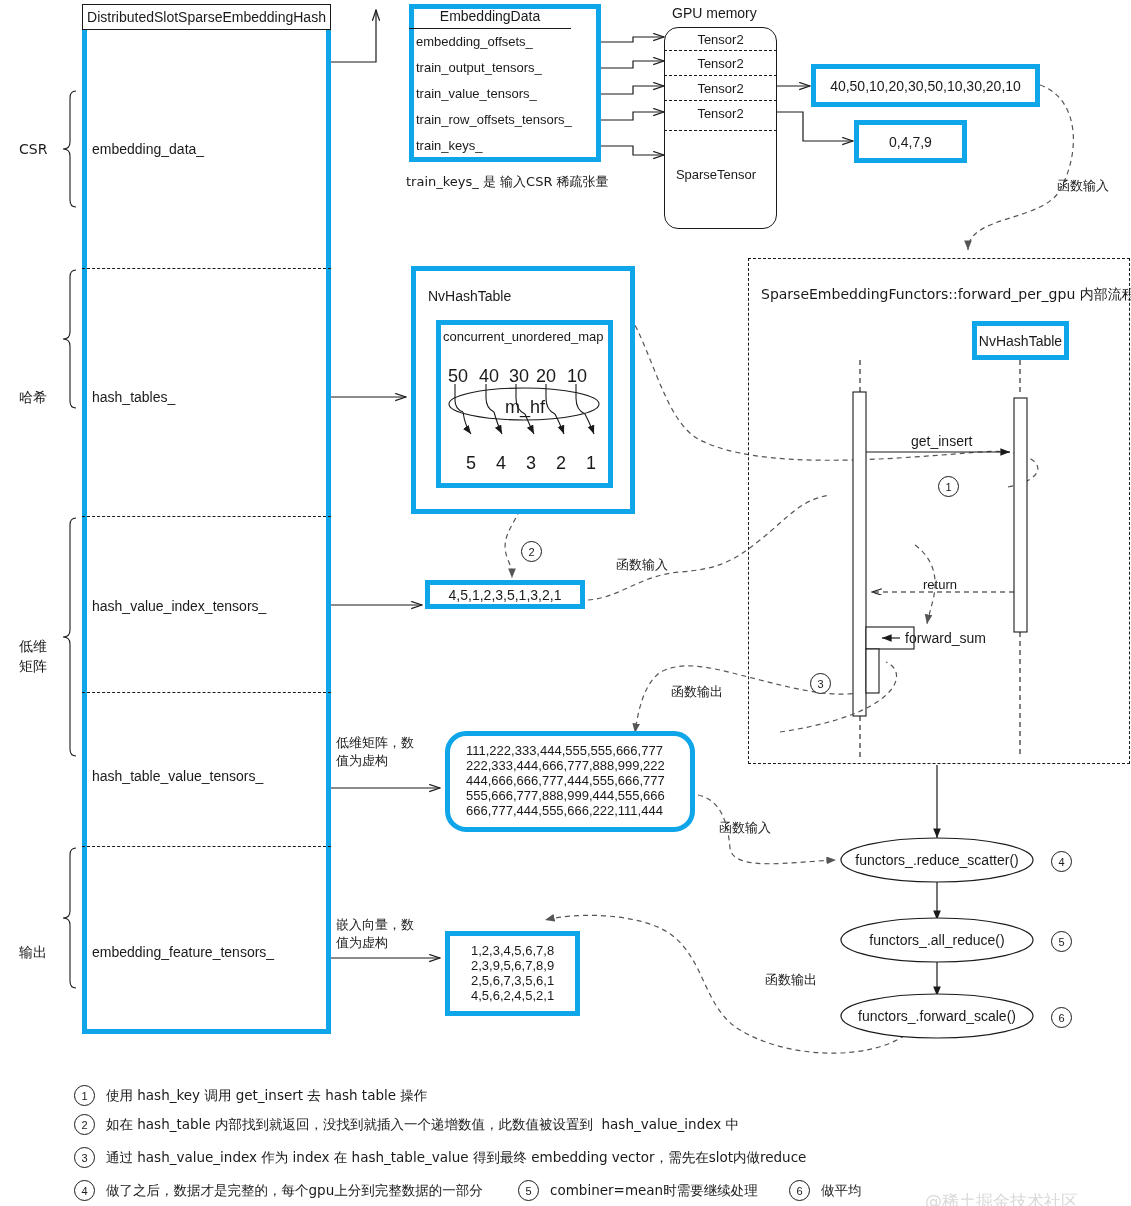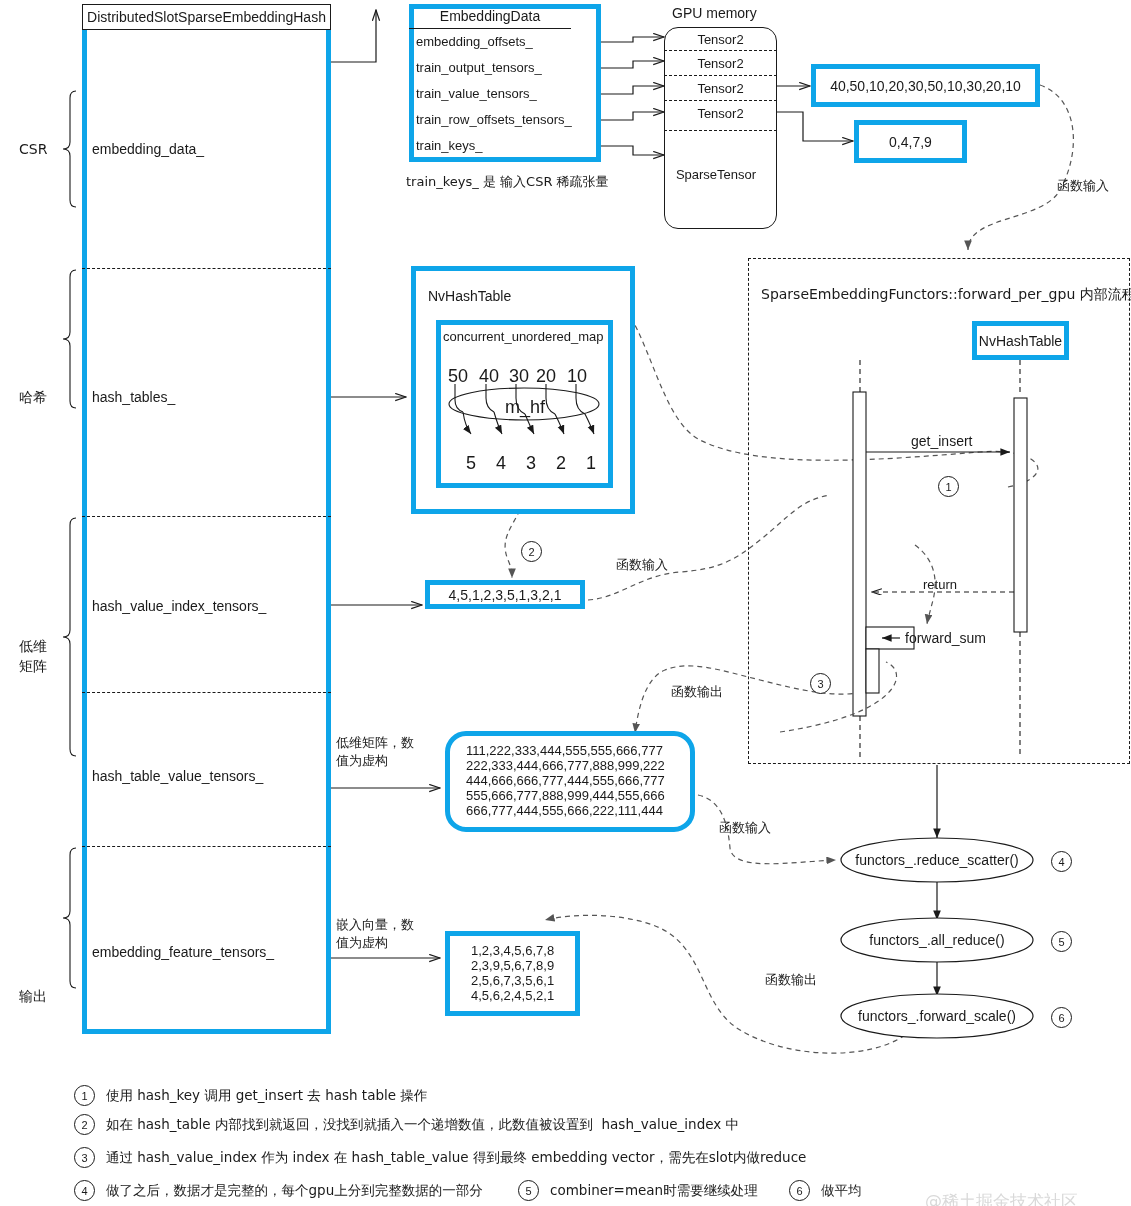--- a/index.html
+++ b/index.html
@@ -130,21 +130,21 @@
   <div class="rowlbl" style="left:92px;top:141px;">embedding_data_</div>
   <div class="rowlbl" style="left:92px;top:389px;">hash_tables_</div>
   <div class="rowlbl" style="left:92px;top:598px;">hash_value_index_tensors_</div>
   <div class="rowlbl" style="left:92px;top:768px;">hash_table_value_tensors_</div>
   <div class="rowlbl" style="left:92px;top:944px;">embedding_feature_tensors_</div>
 
   <div class="txt f14 cn" style="left:19px;top:141px;">CSR</div>
   <div class="txt f14 cn" style="left:19px;top:389px;">哈希</div>
   <div class="txt f14 cn" style="left:19px;top:638px;">低维</div>
   <div class="txt f14 cn" style="left:19px;top:658px;">矩阵</div>
-  <div class="txt f14 cn" style="left:19px;top:988px;">输出</div>
+  <div class="txt f14 cn" style="left:19px;top:944px;">输出</div>
 
   <div class="abs box" style="left:409px;top:4px;width:192px;height:158px;"></div>
   <div class="abs ctr f14" style="left:409px;top:4px;width:162px;height:25px;border-bottom:1px solid #1a1a1a;">
     <span>EmbeddingData</span>
   </div>
   <div class="txt f13" style="left:416px;top:34px;">embedding_offsets_</div>
   <div class="txt f13" style="left:416px;top:60px;">train_output_tensors_</div>
   <div class="txt f13" style="left:416px;top:86px;">train_value_tensors_</div>
   <div class="txt f13" style="left:416px;top:112px;">train_row_offsets_tensors_</div>
   <div class="txt f13" style="left:416px;top:138px;">train_keys_</div>

